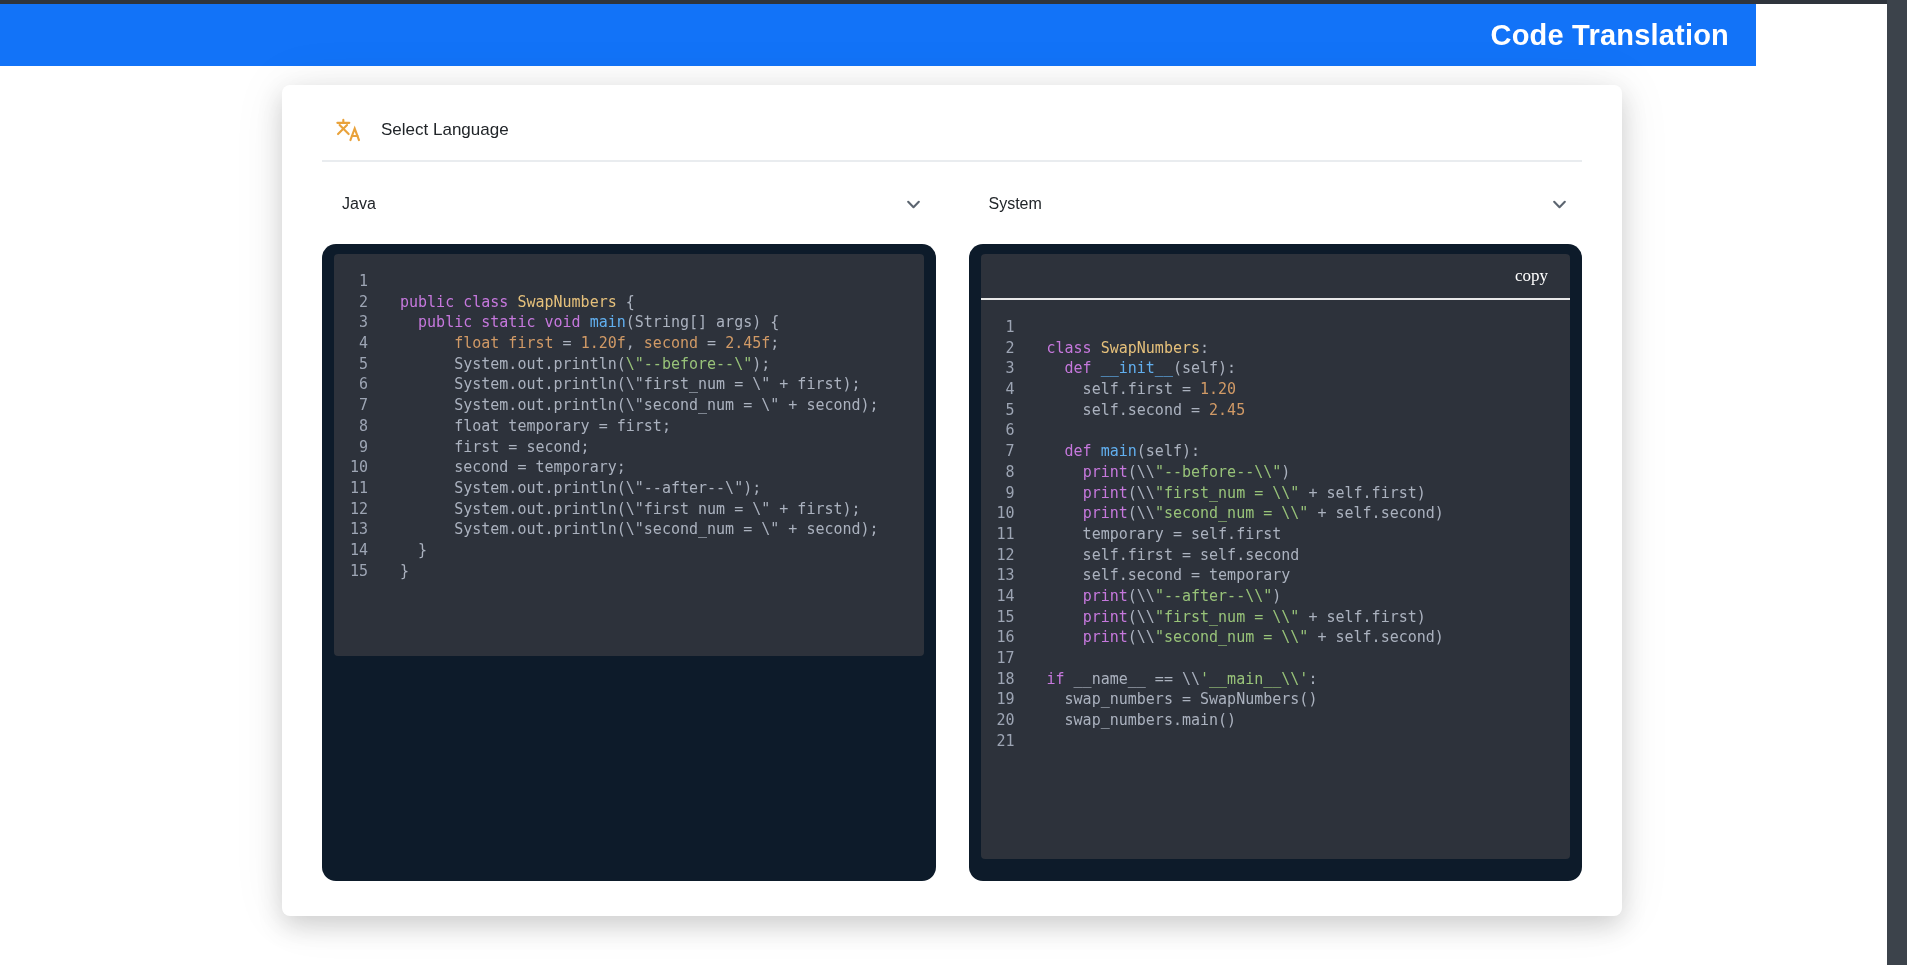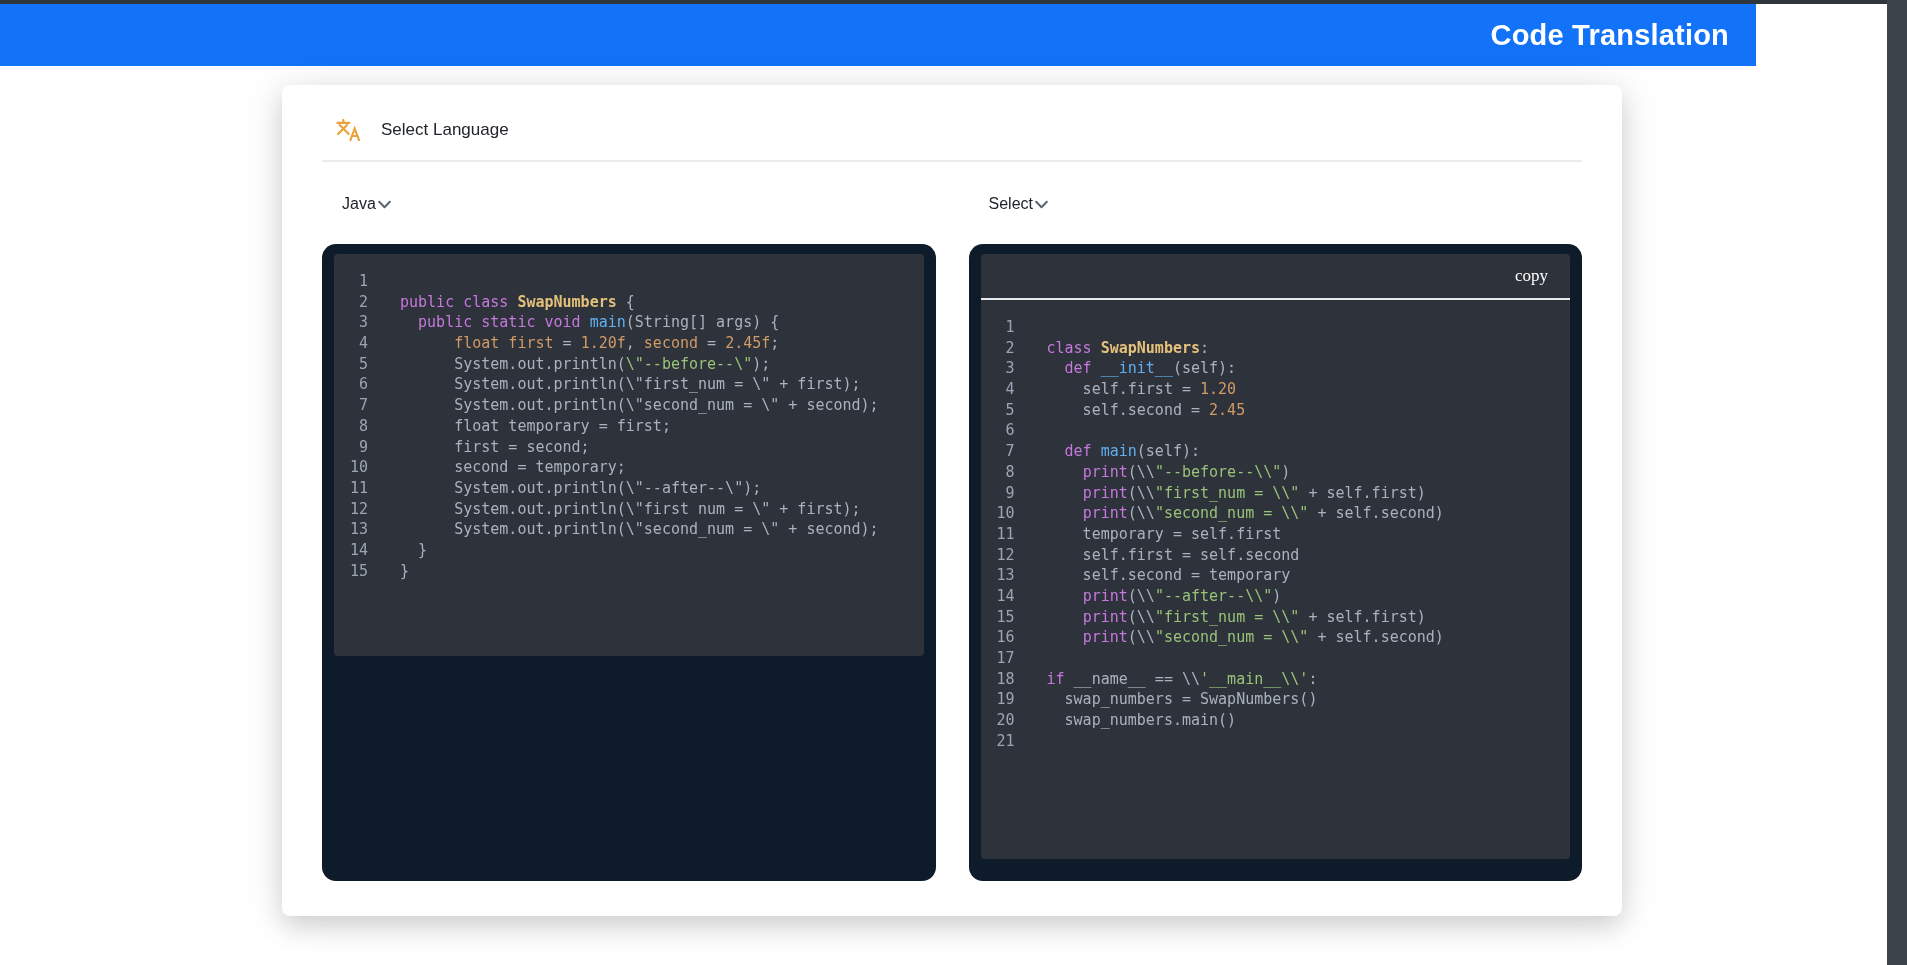--- a/index.html
+++ b/index.html
@@ -38,21 +38,21 @@
     background:#ffffff;border-radius:8px;
     box-shadow:0 10px 26px rgba(0,0,0,.16), 0 0 55px rgba(0,0,0,.07);
     padding:28px 40px 12px 40px;
   }
   .section-header{display:flex;align-items:center;gap:20px;height:34px;margin-left:12px;}
   .translate-icon{width:27px;height:27px;display:inline-block;}
   .section-label{font-size:17px;color:#212529;}
   .divider{border:none;border-top:2px solid #e9ecef;margin:13px 0 0 0;}
   .selects-row{display:flex;gap:33px;margin-top:23px;}
   .lang-select{
-    flex:1;display:flex;align-items:center;
+    flex:1;display:flex;align-items:center;justify-content:space-between;
     padding:0 14px 0 20px;height:38px;cursor:pointer;background:#ffffff;
   }
   .lang-select .value{font-size:16px;color:#212529;}
   .chevron{width:17px;height:17px;display:inline-block;}
   .panels-row{display:flex;gap:33px;margin-top:21px;}
   .panel{
     flex:1;height:637px;background:var(--panel-outer);
     border-radius:14px;padding:10px 12px;
   }
   .inner{
@@ -75,21 +75,21 @@
     color:var(--code-default);
     white-space:pre;
   }
   .cl{height:20.7px;}
   .ln{
     display:inline-block;width:20px;text-align:right;
     color:var(--line-number);margin-right:32px;
   }
   .tok-d{color:var(--code-default);}
   .tok-k{color:var(--tok-k);}
-  .tok-t{color:var(--tok-t);font-weight:bold;}
+  .tok-t{color:var(--tok-t);}
   .tok-f{color:var(--tok-f);}
   .tok-n{color:var(--tok-n);}
   .tok-s{color:var(--tok-s);}
 </style>
 </head>
 <body>
 
 <div class="frame-top"></div>
 <div class="frame-right"></div>
 
@@ -118,21 +118,21 @@
   <div class="selects-row">
     <div class="lang-select">
       <span class="value">Java</span>
       <span class="chevron">
         <svg viewBox="0 0 16 16" width="17" height="17" fill="none" stroke="#5c6570" stroke-width="2" stroke-linecap="round" stroke-linejoin="round">
           <path d="M3 5.5 L8 10.5 L13 5.5"></path>
         </svg>
       </span>
     </div>
     <div class="lang-select">
-      <span class="value">Select</span>
+      <span class="value">System</span>
       <span class="chevron">
         <svg viewBox="0 0 16 16" width="17" height="17" fill="none" stroke="#5c6570" stroke-width="2" stroke-linecap="round" stroke-linejoin="round">
           <path d="M3 5.5 L8 10.5 L13 5.5"></path>
         </svg>
       </span>
     </div>
   </div>
 
   <div class="panels-row">
     <div class="panel">

